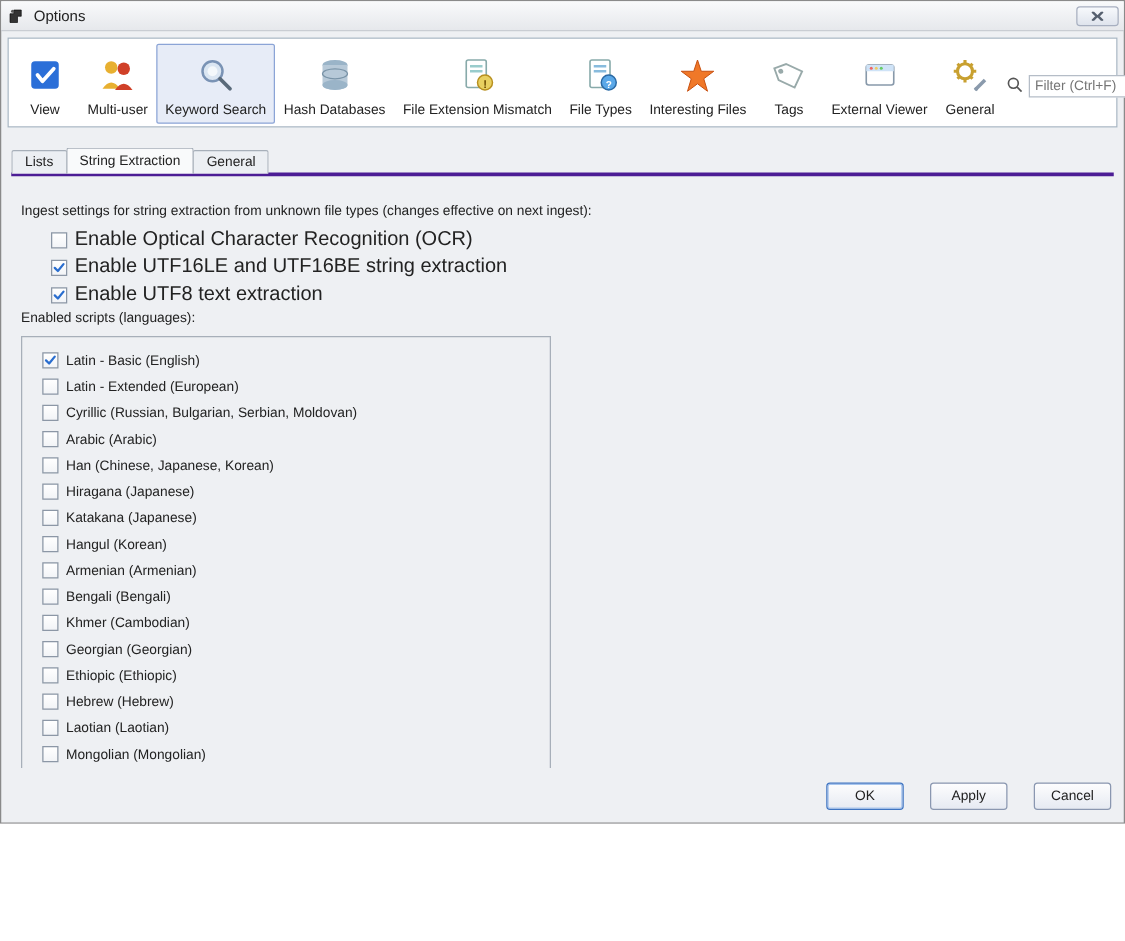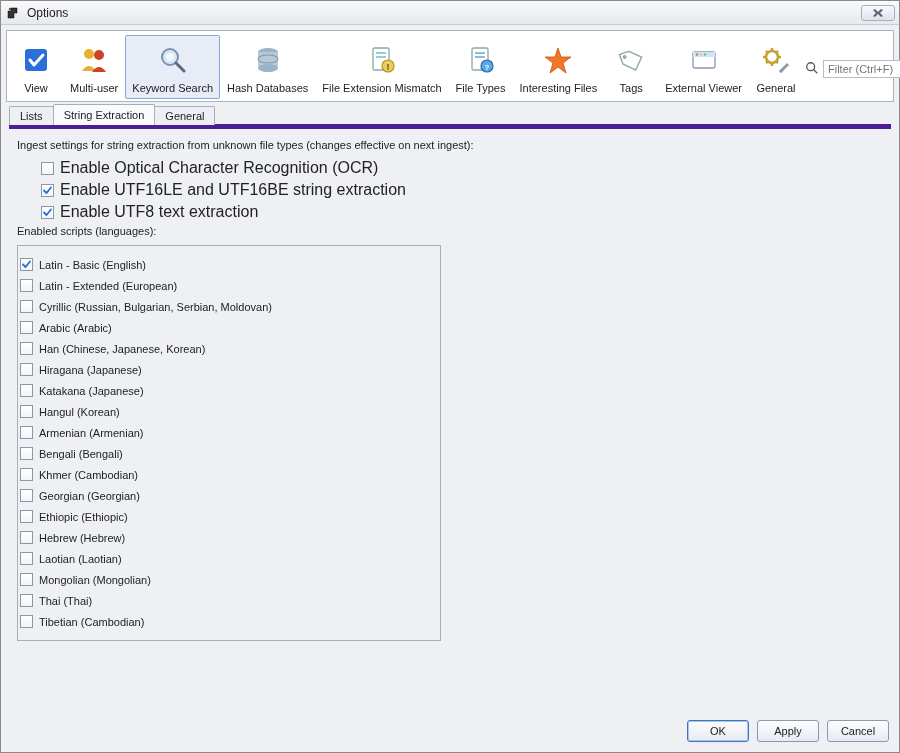--- a/index.html
+++ b/index.html
@@ -4,21 +4,21 @@
 <style>
   * { box-sizing: border-box; }
   html, body {
     margin: 0; padding: 0;
     font-family: "Segoe UI", Tahoma, sans-serif;
     font-size: 11px;
     color: #222;
     background: #fff;
   }
   .window {
-    width: 900px; height: 753px;
+    width: 900px; height: 659px;
     border: 1px solid #8a8a8a;
     background: #eef0f3;
     display: flex; flex-direction: column;
     position: relative;
   }
   .titlebar {
     height: 24px;
     background: linear-gradient(#f9fafb, #e6e8ec);
     border-bottom: 1px solid #c9cdd3;
     display: flex; align-items: center;
@@ -82,23 +82,23 @@
   .filter-area input {
     width: 92px; height: 18px;
     border: 1px solid #b5bdc7;
     font-size: 11px;
     padding: 1px 4px;
     color: #888;
   }
   .tabs-row {
     display: flex;
     align-items: flex-end;
-    margin: 0 8px;
+    margin: 12px 8px;
     height: 22px;
-    border-bottom: 5px solid #4c1d95;
+    border-bottom: 3px solid #4c1d95;
     gap: 0;
   }
   .tab {
     border: 1px solid #a7afb9;
     border-bottom: none;
     background: #eceff3;
     padding: 2px 10px;
     font-size: 11px;
     position: relative;
     top: 1px;
@@ -136,32 +136,32 @@
     background: linear-gradient(#fff,#f2f4f7);
     display: flex; align-items: center; justify-content: center;
     cursor: default;
   }
   .checkbox.checked svg { display: block; }
   .checkbox svg { display: none; }
   .scripts-label { margin-top: 10px; margin-bottom: 4px; }
   .scripts-box {
     border: 1px solid #a7afb9;
     width: 424px;
-    padding: 8px 0;
+    padding: 8px 14px;
     background: #eef0f3;
   }
   .script-row {
     display: flex; align-items: center;
     gap: 6px;
     padding: 4px 2px;
     font-size: 11px;
   }
   .button-row {
     display: flex; justify-content: flex-end;
-    gap: 8px;
+    gap: 21px;
     padding: 6px 10px 10px 10px;
   }
   .btn {
     min-width: 62px; height: 22px;
     border: 1px solid #8a97b0;
     border-radius: 3px;
     background: linear-gradient(#fdfdfe,#e6eaf2);
     font-size: 11px;
     display: flex; align-items: center; justify-content: center;
     cursor: default;

